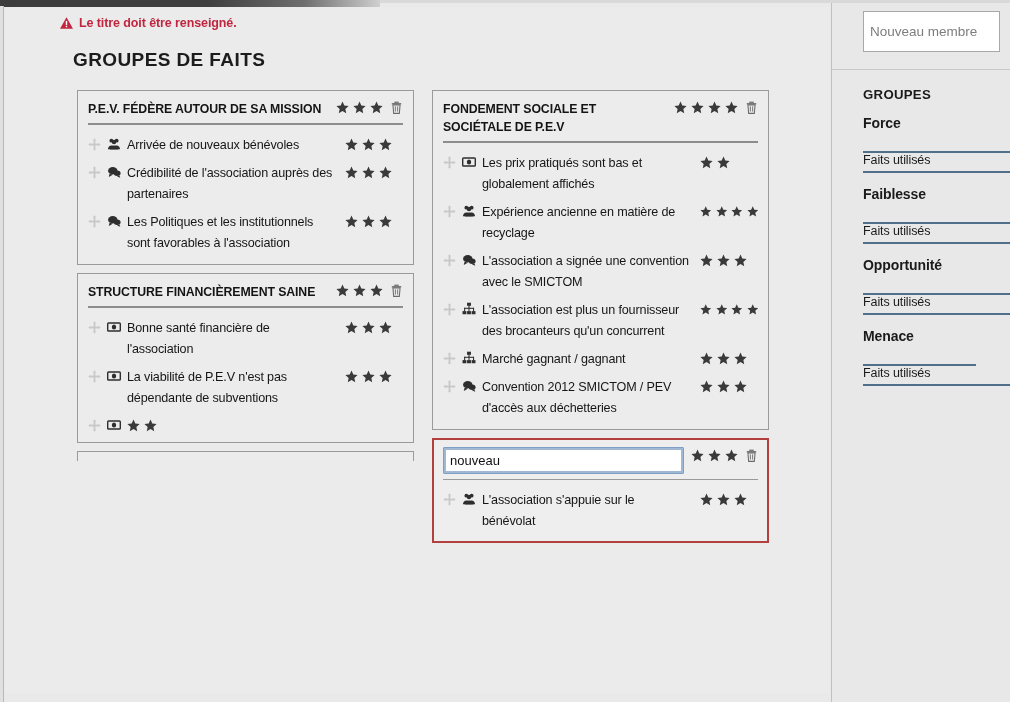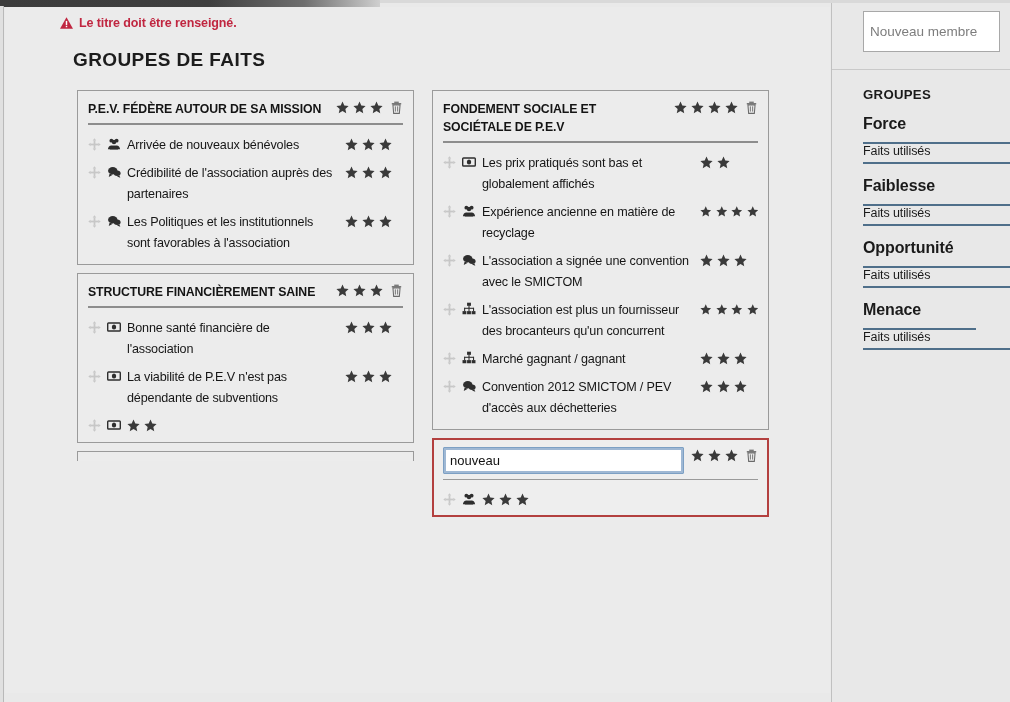--- a/index.html
+++ b/index.html
@@ -237,24 +237,24 @@
   #groupes-title {
     margin: 17px 0 0 31px;
     font-size: 13.2px;
     font-weight: bold;
     letter-spacing: 0.3px;
     color: #1a1a1a;
   }
 
   .swot-block { margin: 13px 0 0 31px; padding-right: 0; }
   .swot-name {
-    font-size: 16px;
+    font-size: 14px;
     font-weight: bold;
     color: #1a1a1a;
-    padding-bottom: 9px;
+    padding-bottom: 20px;
     border-bottom: 2px solid #4f6f8a;
     letter-spacing: -0.1px;
   }
   .swot-name.short { width: 113px; }
   .swot-used {
     font-size: 12.5px;
     color: #1a1a1a;
     padding-bottom: 4px;
     border-bottom: 2px solid #4f6f8a;
     letter-spacing: -0.1px;
@@ -745,20 +745,21 @@
                 <rect x="2.9" y="6.9" width="10.2" height="2.2" fill="#9c9c9c"></rect>
               </svg>
               <svg class="fact-icon" viewBox="0 0 16 16">
                 <circle cx="5" cy="4.2" r="2.2" fill="#2e2e2e"></circle>
                 <circle cx="11" cy="4.2" r="2.2" fill="#2e2e2e"></circle>
                 <circle cx="8" cy="5.6" r="2.6" fill="#2e2e2e"></circle>
                 <path d="M1 14 q0.6-4 4-4.2 q3-0.2 3 2.2 v2 Z" fill="#2e2e2e"></path>
                 <path d="M15 14 q-0.6-4-4-4.2 q-3-0.2-3 2.2 v2 Z" fill="#2e2e2e"></path>
                 <path d="M3.2 14.4 q0.4-4.6 4.8-4.6 q4.4 0 4.8 4.6 Z" fill="#2e2e2e"></path>
               </svg>
+              <div class="fact-text">L'association s'appuie sur le bénévolat</div>
               <div class="fact-stars">
                 <svg class="star" viewBox="0 0 16 16">
                   <path d="M8 0.6 L10.2 5.5 L15.5 6.1 L11.5 9.7 L12.6 15 L8 12.3 L3.4 15 L4.5 9.7 L0.5 6.1 L5.8 5.5 Z" fill="#3a3a3a"></path>
                 </svg>
                 <svg class="star" viewBox="0 0 16 16">
                   <path d="M8 0.6 L10.2 5.5 L15.5 6.1 L11.5 9.7 L12.6 15 L8 12.3 L3.4 15 L4.5 9.7 L0.5 6.1 L5.8 5.5 Z" fill="#3a3a3a"></path>
                 </svg>
                 <svg class="star" viewBox="0 0 16 16">
                   <path d="M8 0.6 L10.2 5.5 L15.5 6.1 L11.5 9.7 L12.6 15 L8 12.3 L3.4 15 L4.5 9.7 L0.5 6.1 L5.8 5.5 Z" fill="#3a3a3a"></path>
                 </svg>

